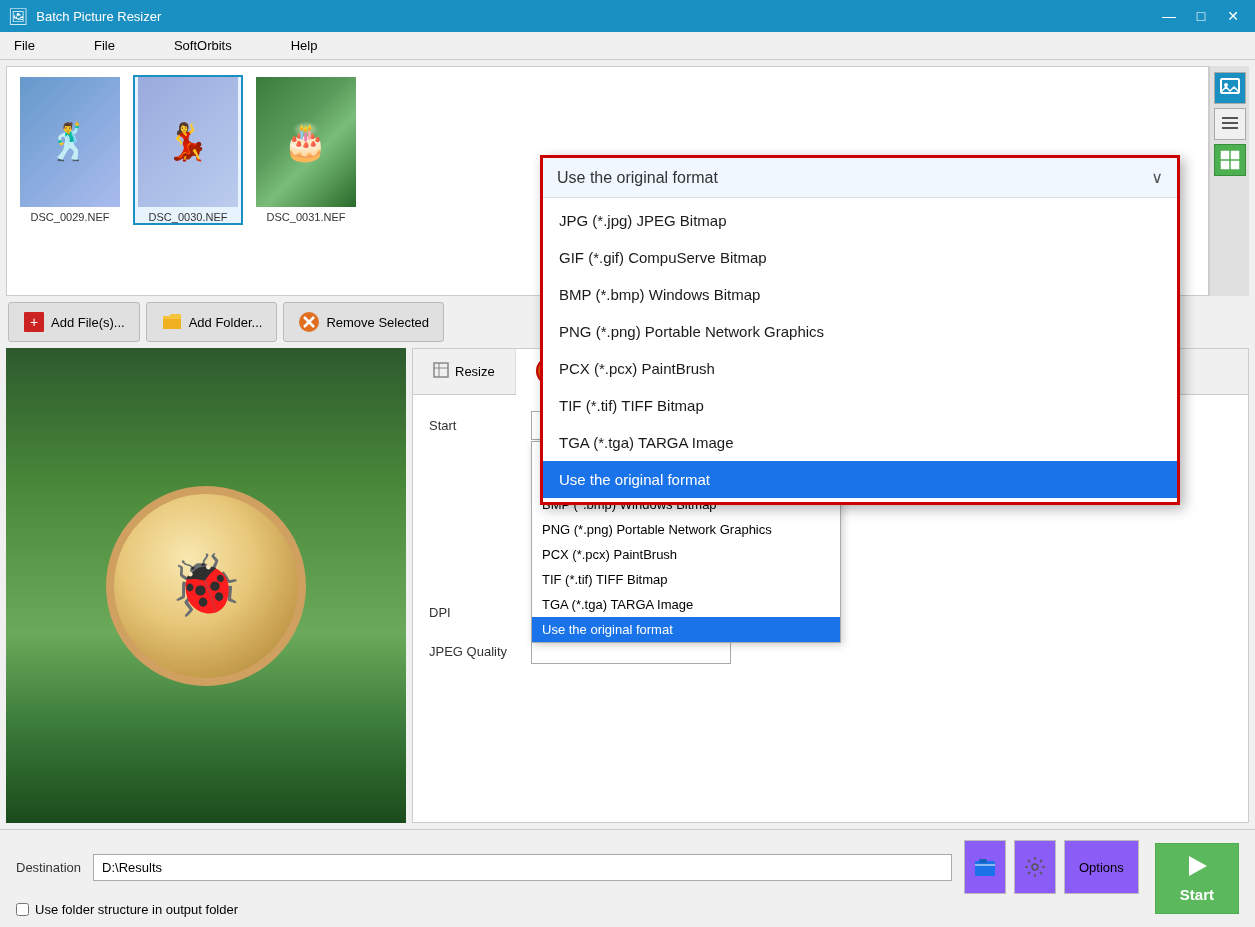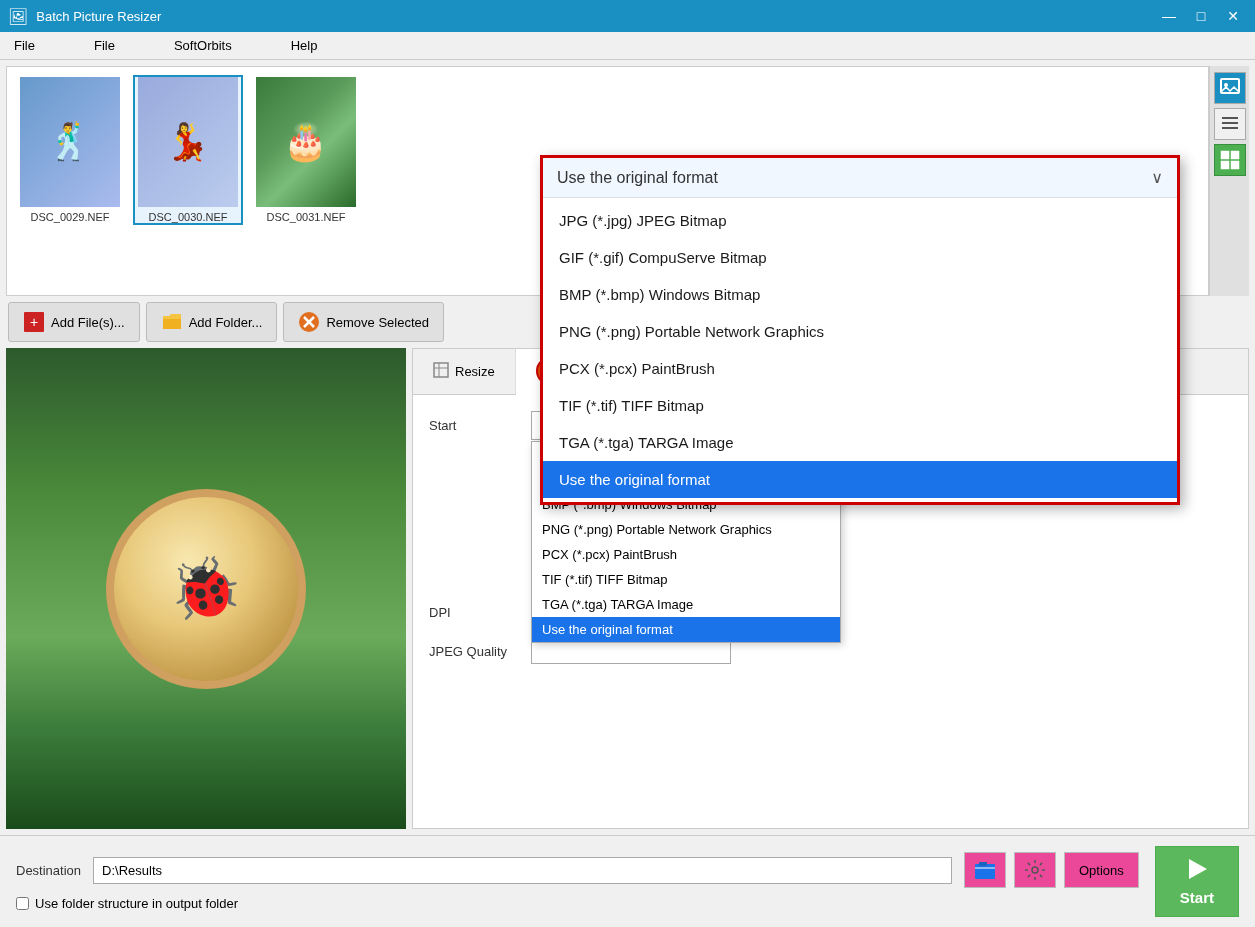--- a/index.html
+++ b/index.html
@@ -297,25 +297,25 @@
       border: 1px solid #aaa;
       font-size: 13px;
     }
     .footer-right {
       display: flex;
       align-items: center;
       gap: 8px;
     }
     .footer-btn {
       width: 42px;
-      height: 36px;
-      display: flex;
-      align-items: center;
-      justify-content: center;
-      background: #ec4899;
+      height: 54px;
+      display: flex;
+      align-items: center;
+      justify-content: center;
+      background: #8b5cf6;
       border: 1px solid #bbb;
       cursor: pointer;
       font-size: 18px;
     }
     .start-btn {
       display: flex;
       align-items: center;
       gap: 8px;
       padding: 10px 24px;
       background: #5cb85c;

